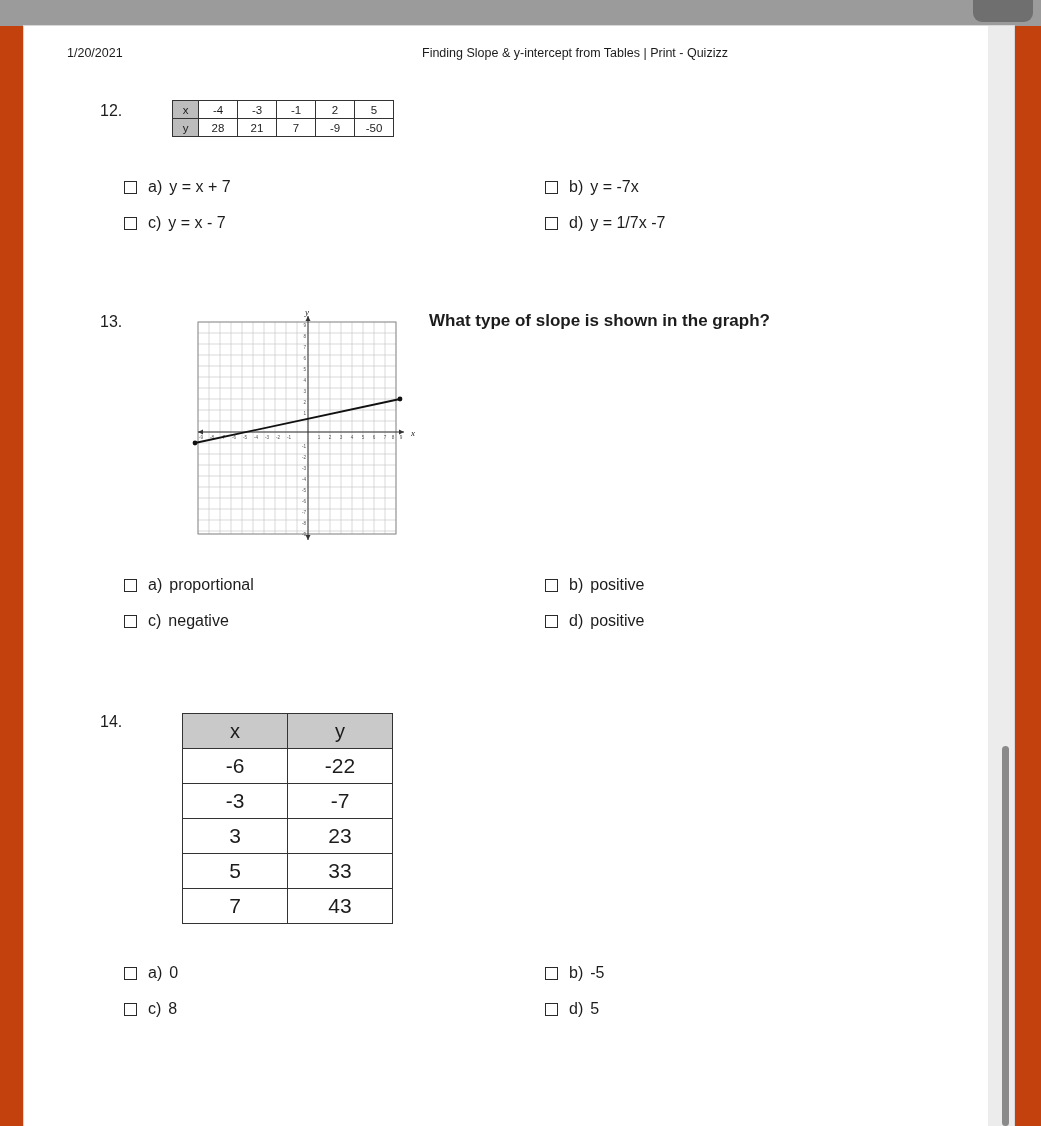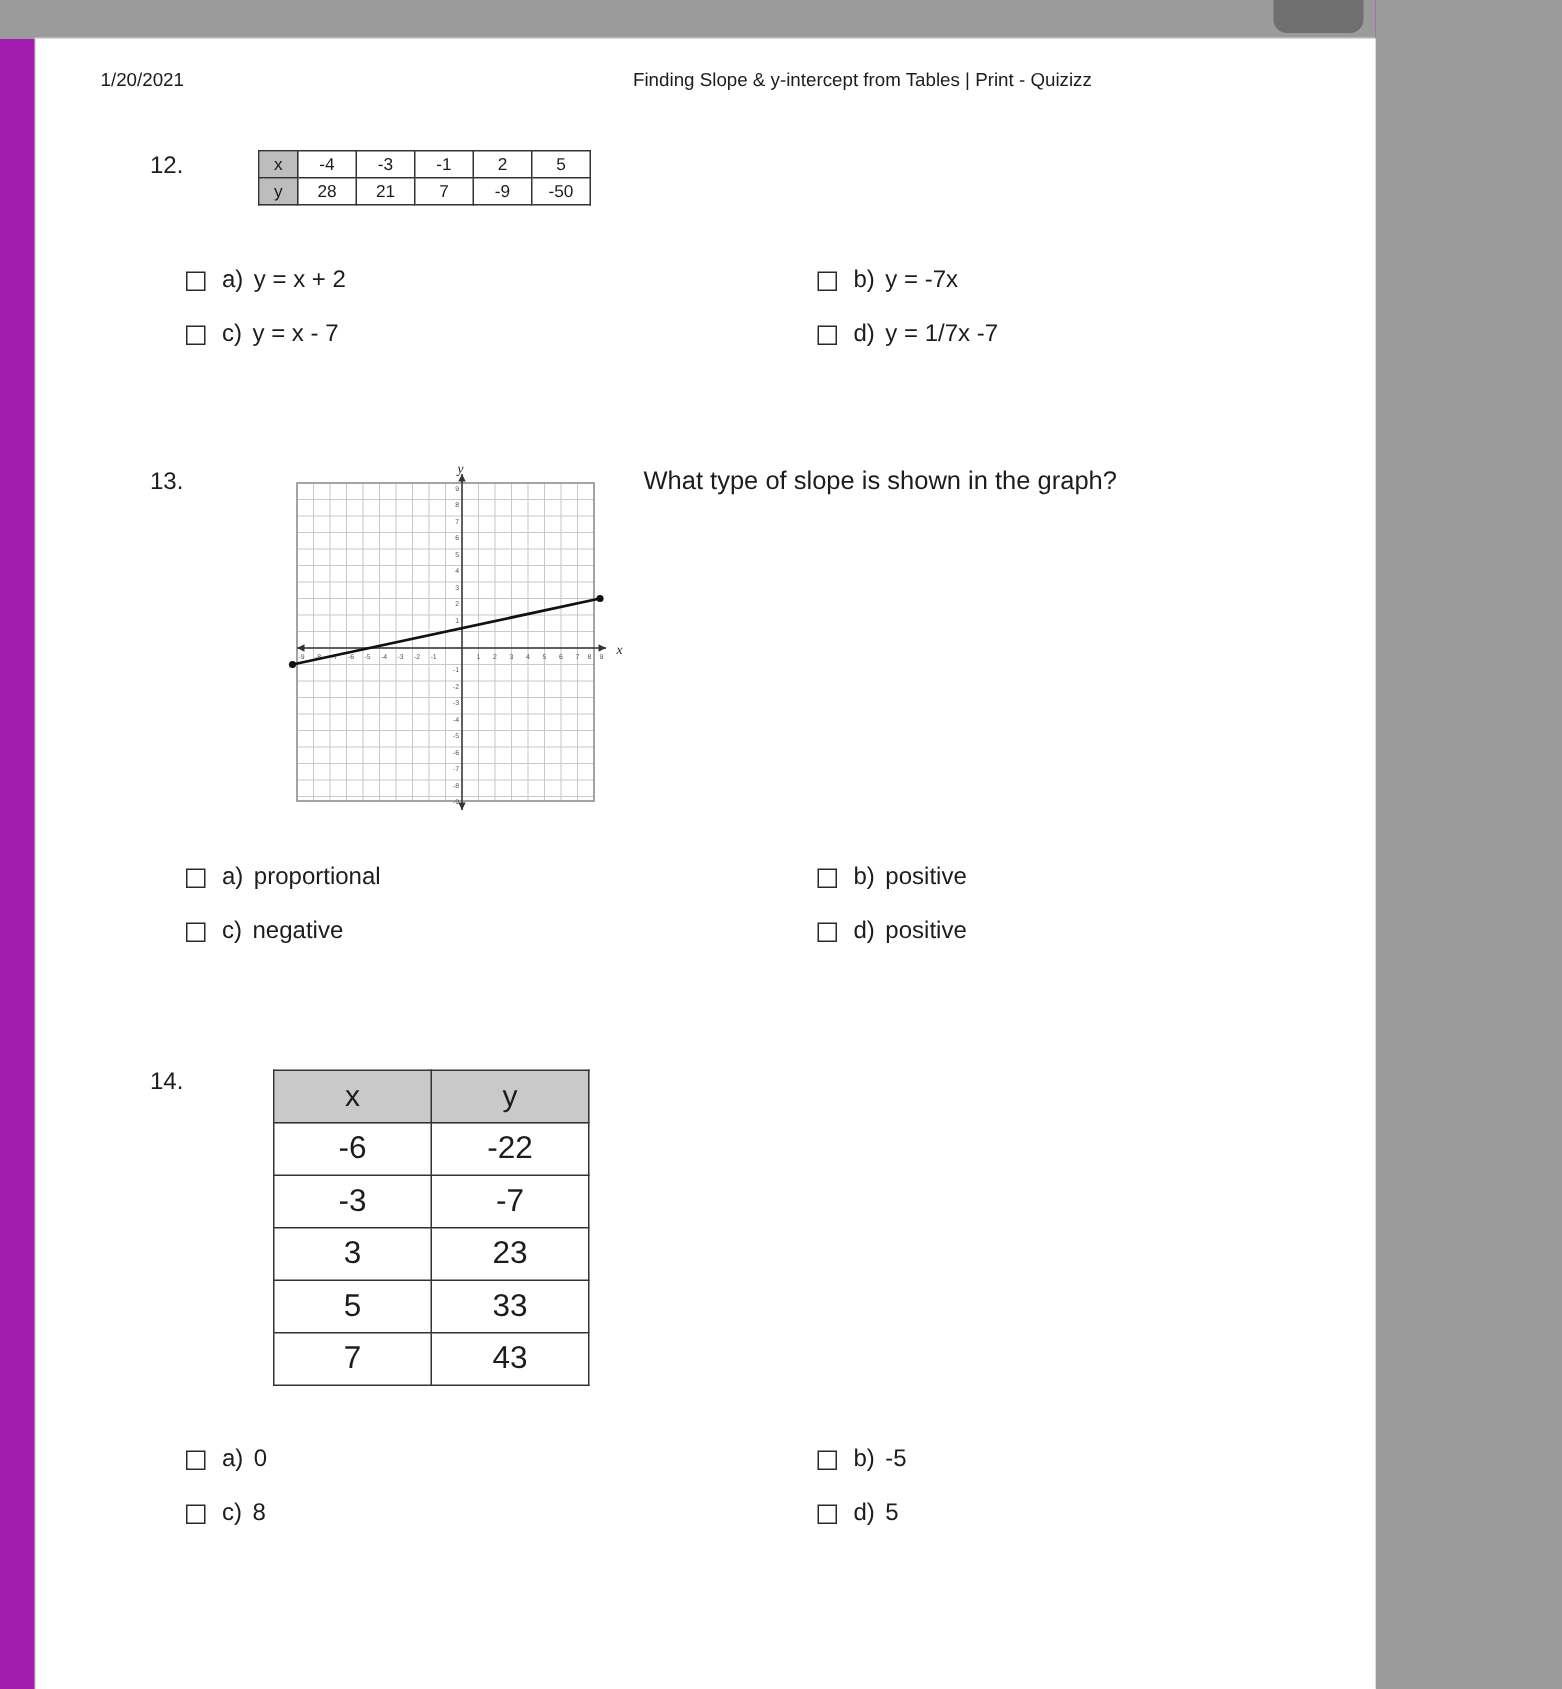--- a/index.html
+++ b/index.html
@@ -3,24 +3,24 @@
 <meta charset="utf-8">
 <style>
   * { box-sizing: border-box; }
   html, body {
     margin: 0; padding: 0;
     background: #9b9b9b;
     font-family: "Liberation Sans", sans-serif;
   }
   #page-root {
     position: relative;
-    width: 917px;
+    width: 1041px;
     height: 1126px;
     overflow: hidden;
-    background: #a21caf;
+    background: #c2410c;
   }
   
   .backdrop-top {
     position: absolute; left: 0; top: 0; width: 1041px; height: 26px;
     background: #9b9b9b;
   }
   .top-tab {
     position: absolute; right: 8px; top: 0; width: 60px; height: 22px;
     background: #6f6f6f; border-radius: 0 0 9px 9px;
   }
@@ -176,21 +176,21 @@
               <td>-9</td>
               <td>-50</td>
             </tr>
           </tbody>
             </table>
 
           <div class="choices">
             <div class="choice" style="left:100px;top:82px;">
               <span class="checkbox"></span>
               <span class="choice-letter">a)</span>
-              <span>y = x + 2</span>
+              <span>y = x + 7</span>
             </div>
             <div class="choice" style="left:521px;top:82px;">
               <span class="checkbox"></span>
               <span class="choice-letter">b)</span>
               <span>y = -7x</span>
             </div>
             <div class="choice" style="left:100px;top:118px;">
               <span class="checkbox"></span>
               <span class="choice-letter">c)</span>
               <span>y = x - 7</span>
@@ -198,21 +198,21 @@
             <div class="choice" style="left:521px;top:118px;">
               <span class="checkbox"></span>
               <span class="choice-letter">d)</span>
               <span>y = 1/7x -7</span>
             </div>
           </div>
         </div>
 
         <div class="question" style="top:282px;height:340px;">
           <div class="q-num" style="top:5px;">13.</div>
-          <div class="q-prompt" style="top:3px;">What type of slope is shown in the graph?</div>
+          <div class="q-prompt" style="top:3px;font-weight:bold;">What type of slope is shown in the graph?</div>
 
           <div class="graph-wrap" style="left:148px;top:0px;">
             <svg class="graph" width="250" height="240" viewBox="0 0 250 240">
 
               <g stroke="#c9c9c9" stroke-width="0.7">
 
                 <line x1="26" y1="14" x2="26" y2="226"></line>
                   <line x1="37" y1="14" x2="37" y2="226"></line>
                 <line x1="48" y1="14" x2="48" y2="226"></line>
                   <line x1="59" y1="14" x2="59" y2="226"></line>

